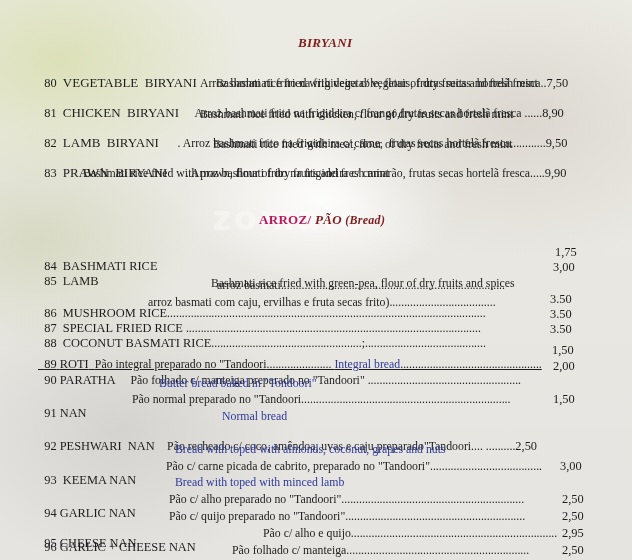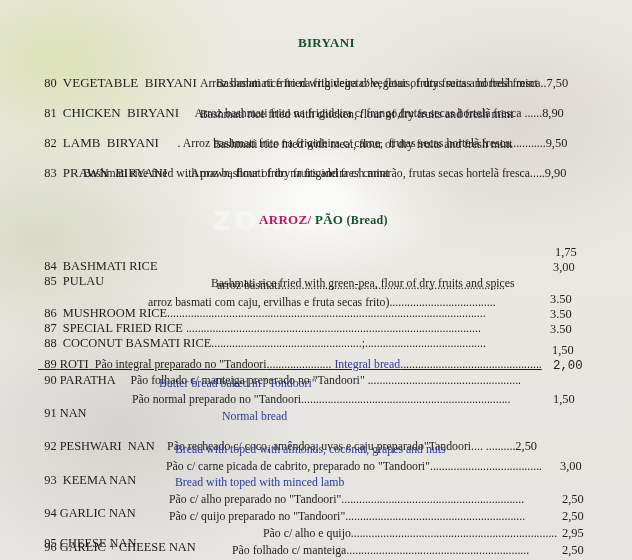--- a/index.html
+++ b/index.html
@@ -12,21 +12,21 @@
       radial-gradient(ellipse 220px 160px at 40px 240px, rgba(200,206,170,0.55), rgba(200,206,170,0) 70%),
       radial-gradient(ellipse 300px 200px at 520px 120px, rgba(210,204,196,0.6), rgba(210,204,196,0) 70%),
       radial-gradient(ellipse 260px 200px at 120px 430px, rgba(198,196,192,0.55), rgba(198,196,192,0) 70%),
       radial-gradient(ellipse 200px 120px at 320px 200px, rgba(255,255,255,0.9), rgba(255,255,255,0) 70%),
       linear-gradient(180deg, #ecebe3 0%, #e9e7e2 50%, #e6e4e0 100%);
   }
   .line { position:absolute; white-space:pre; font-size:12.4px; line-height:14px; }
   .en { font-size:11.8px; }
   .blue { color:#2d3a9c; }
   .heading { position:absolute; font-weight:bold; font-size:13px; letter-spacing:0.3px; }
-  .red { color:#14532d; }
+  .red { color:#7f1d1d;font-style:italic; }
   .green { color:#be185d; }
   .watermark {
     position:absolute; left:212px; top:196px; font-family:"DejaVu Sans", sans-serif;
     font-size:34px; font-weight:bold; color:rgba(255,255,255,0.35); letter-spacing:2px;
   }
 </style>
 </head>
 <body>
 
 <div class="watermark" style="top: 198px;">zomato</div>
@@ -57,21 +57,21 @@
   <span class="green">ARROZ/ </span><span class="red">PÃO</span><span class="red" style="font-size:12px"> (Bread)</span>
 </div>
 
 <div class="line" style="left: 38px; top: 245px;">
   <span>84</span>  <span>BASHMATI RICE</span>
 </div>
 <div class="line en" style="left:217px;top:278px;"><span>arroz basmati</span>............................................................................</div>
 <div class="line" style="left: 555px; top: 245px;">1,75</div>
 
 <div class="line" style="left: 38px; top: 260px;">
-  <span>85</span>  <span>PULAU</span>
+  <span>85</span>  <span>LAMB</span>
 </div>
 <div class="line en" style="left:148px;top:295px;"><span>arroz basmati com caju, ervilhas e fruta secas frito)</span>....................................</div>
 <div class="line" style="left: 553px; top: 260px;">3,00</div>
 <div class="line en" style="left: 211px; top: 276px;">Bashmati rice fried with green-pea, flour of dry fruits and spices</div>
 
 <div class="line" style="left: 38px; top: 292px;">
   <span>86</span>  <span>MUSHROOM RICE</span><span class="en">............................................................................................................</span>
 </div>
 <div class="line" style="left: 550px; top: 292px;">3.50</div>
 
@@ -86,21 +86,21 @@
 <div class="line" style="left: 550px; top: 322px;">3.50</div>
 
 <div class="line" style="left: 38px; top: 343px; text-decoration: underline;">
   <span>89</span> <span>ROTI</span>  <span class="en">Pão integral preparado no "Tandoori</span><span class="en">...................... </span><span class="en blue">Integral bread</span><span class="en">................................................</span>
 </div>
 <div class="line" style="left: 552px; top: 343px;">1,50</div>
 
 <div class="line" style="left: 38px; top: 359px;">
   <span>90</span> <span>PARATHA</span>     <span class="en">Pão folhado c/ manteiga preparado no "Tandoori" </span><span class="en">....................................................</span>
 </div>
-<div class="line" style="left: 553px; top: 359px; font-family: Liberation Mono, monospace;">2,00</div>
+<div class="line" style="left: 553px; top: 359px;">2,00</div>
 <div class="line en blue" style="left: 159px; top: 376px;">Butter bread baked in "Tondoori"</div>
 
 <div class="line" style="left: 38px; top: 392px;">
   <span>91</span> <span>NAN</span>
 </div>
 <div class="line en" style="left: 132px; top: 392px;"><span>Pão normal preparado no "Tandoori</span>.......................................................................</div>
 <div class="line" style="left: 553px; top: 392px;">1,50</div>
 <div class="line en blue" style="left: 222px; top: 409px;">Normal bread</div>
 
 <div class="line" style="left: 38px; top: 425px;">

